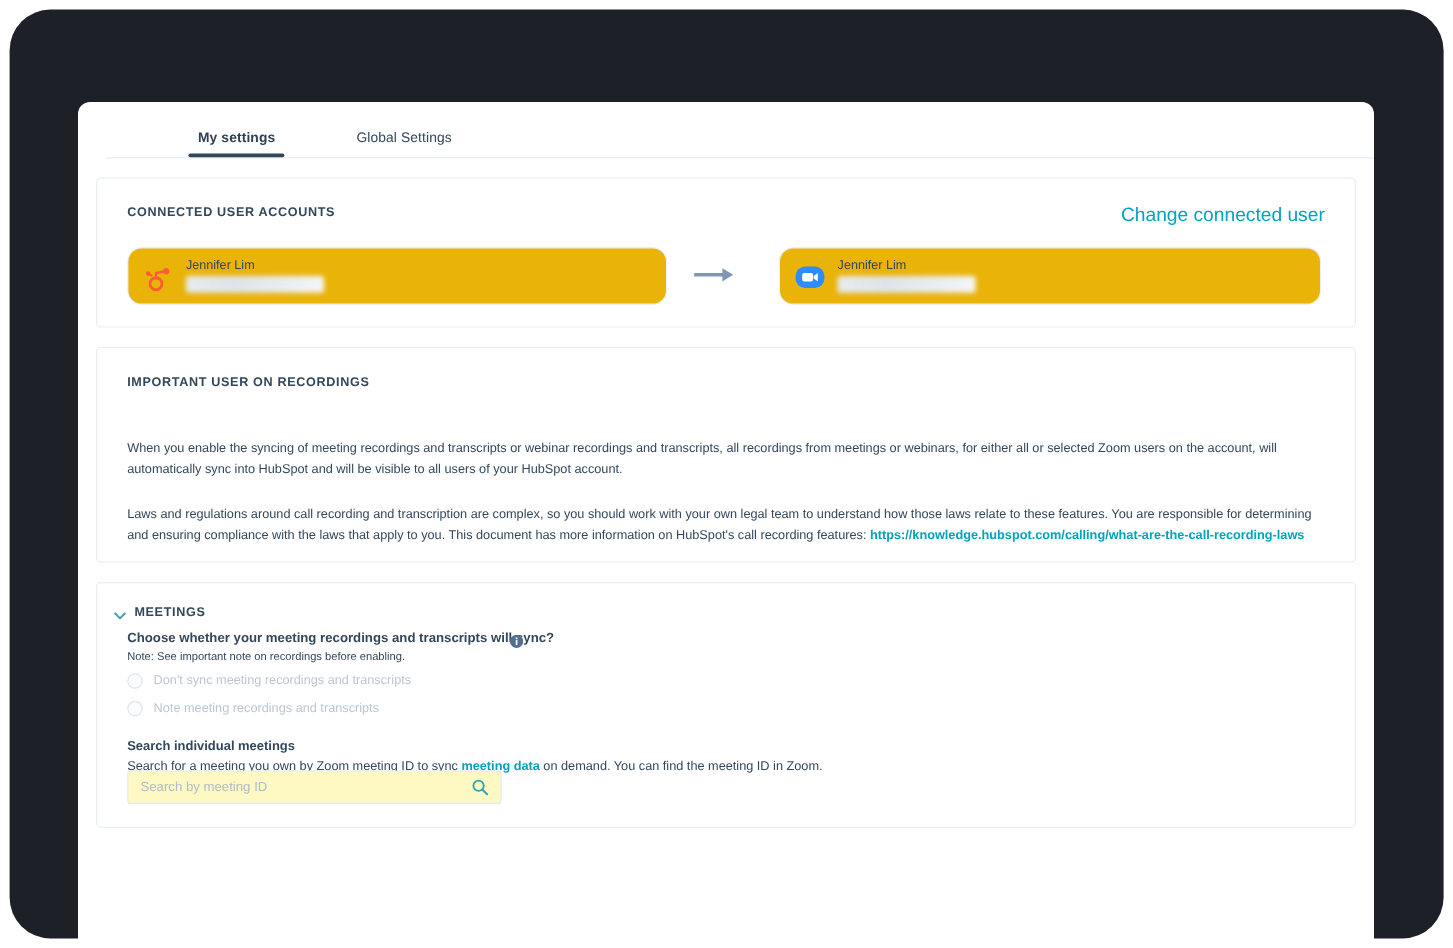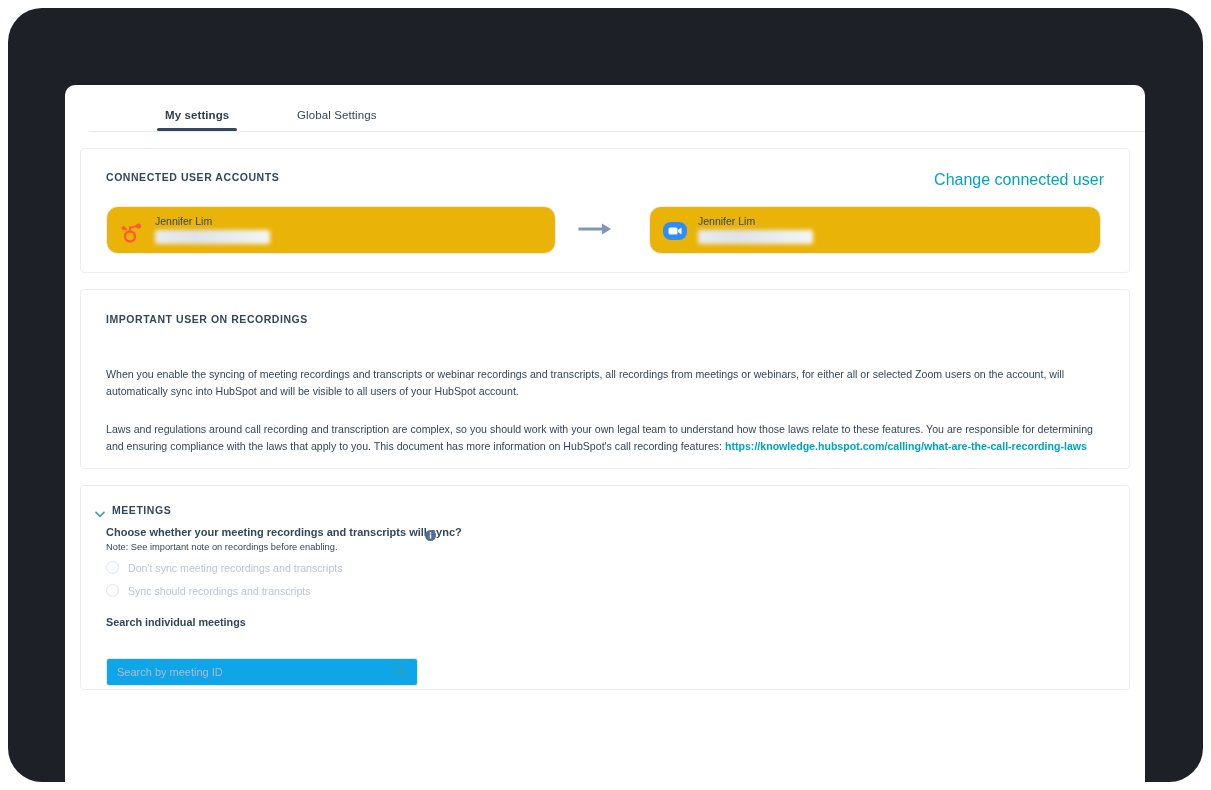--- a/index.html
+++ b/index.html
@@ -143,43 +143,43 @@
   .info-icon {
     position: absolute; left: 344px; top: 41px;
     width: 11px; height: 11px; cursor: pointer;
   }
   .meet-note {
     position: absolute; left: 25px; top: 56px;
     font-size: 9.3px; color: #33475b;
   }
   .radio-row {
     position: absolute; left: 25px;
-    display: flex; align-items: center; gap: 9px;
+    display: flex; align-items: flex-start; gap: 9px;
     cursor: default;
   }
   #radio-1 { top: 75px; }
   #radio-2 { top: 98px; }
   .radio-dot {
     width: 13px; height: 13px; border-radius: 50%;
     border: 1.5px solid #dfe5ec; background: #fbfcfd;
   }
   .radio-label { font-size: 10.6px; color: #bcc6d1; }
 
   .manage-title {
     position: absolute; left: 25px; top: 130px;
     font-size: 10.8px; font-weight: bold; color: #33475b;
   }
   .manage-sub {
     position: absolute; left: 25px; top: 147px;
     font-size: 10.6px; color: #33475b;
   }
   .search-wrap {
-    position: absolute; left: 25px; top: 172px;
+    position: absolute; left: 25px; top: 156px;
     width: 312px; height: 28px;
-    background: #0ea5e9;
+    background: #fef9c3;
     border: 1px solid #e3e9ee;
     border-radius: 3px;
     cursor: text;
   }
   .search-wrap input {
     position: absolute; left: 10px; top: 0;
     width: 255px; height: 26px;
     border: 0; outline: 0; background: transparent;
     font-family: "Liberation Sans", sans-serif;
     font-size: 11px; color: #33475b;
@@ -270,25 +270,28 @@
       </span>
 
       <div class="meet-note">Note: See important note on recordings before enabling.</div>
 
       <div class="radio-row" id="radio-1">
         <span class="radio-dot"></span>
         <span class="radio-label">Don't sync meeting recordings and transcripts</span>
       </div>
       <div class="radio-row" id="radio-2">
         <span class="radio-dot"></span>
-        <span class="radio-label">Sync should recordings and transcripts</span>
+        <span class="radio-label">Note meeting recordings and transcripts</span>
       </div>
 
       <div class="manage-title">Search individual meetings</div>
 
+      <div class="manage-sub">
+        <span>Search for a meeting you own by Zoom meeting ID to sync </span><a class="ilink">meeting data</a><span> on demand. You can find the meeting ID in Zoom.</span>
+      </div>
 
       <div class="search-wrap">
         <input type="text" placeholder="Search by meeting ID" style="">
         <span class="search-icon">
           <svg width="14" height="14" viewBox="0 0 14 14">
             <circle cx="5.8" cy="5.8" r="4.3" fill="none" stroke="#2aa3b8" stroke-width="1.5"></circle>
             <path d="M9.1 9.1 L13 13" stroke="#2aa3b8" stroke-width="1.7" stroke-linecap="round"></path>
           </svg>
         </span>
       </div>

